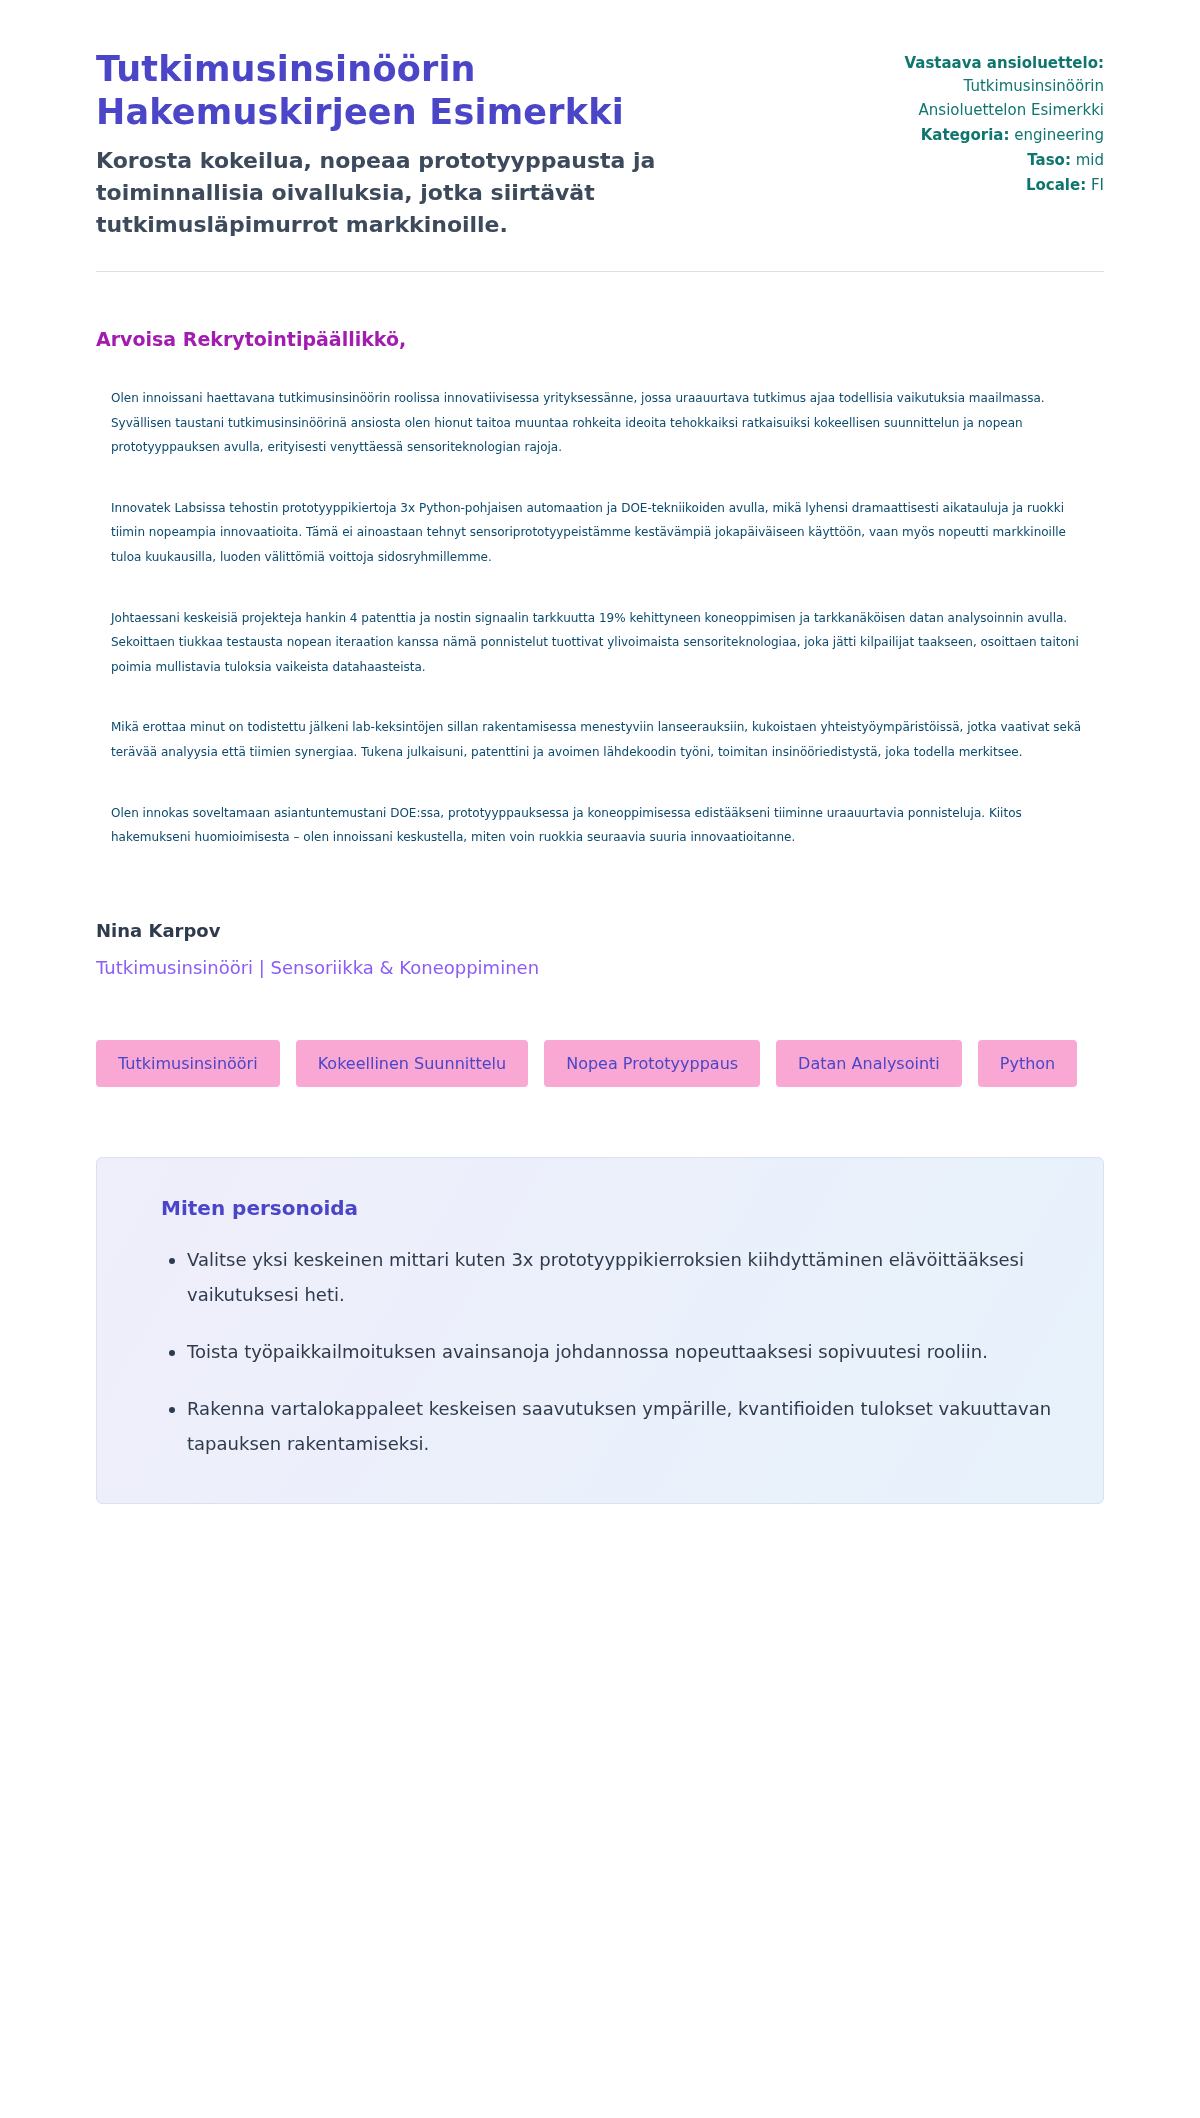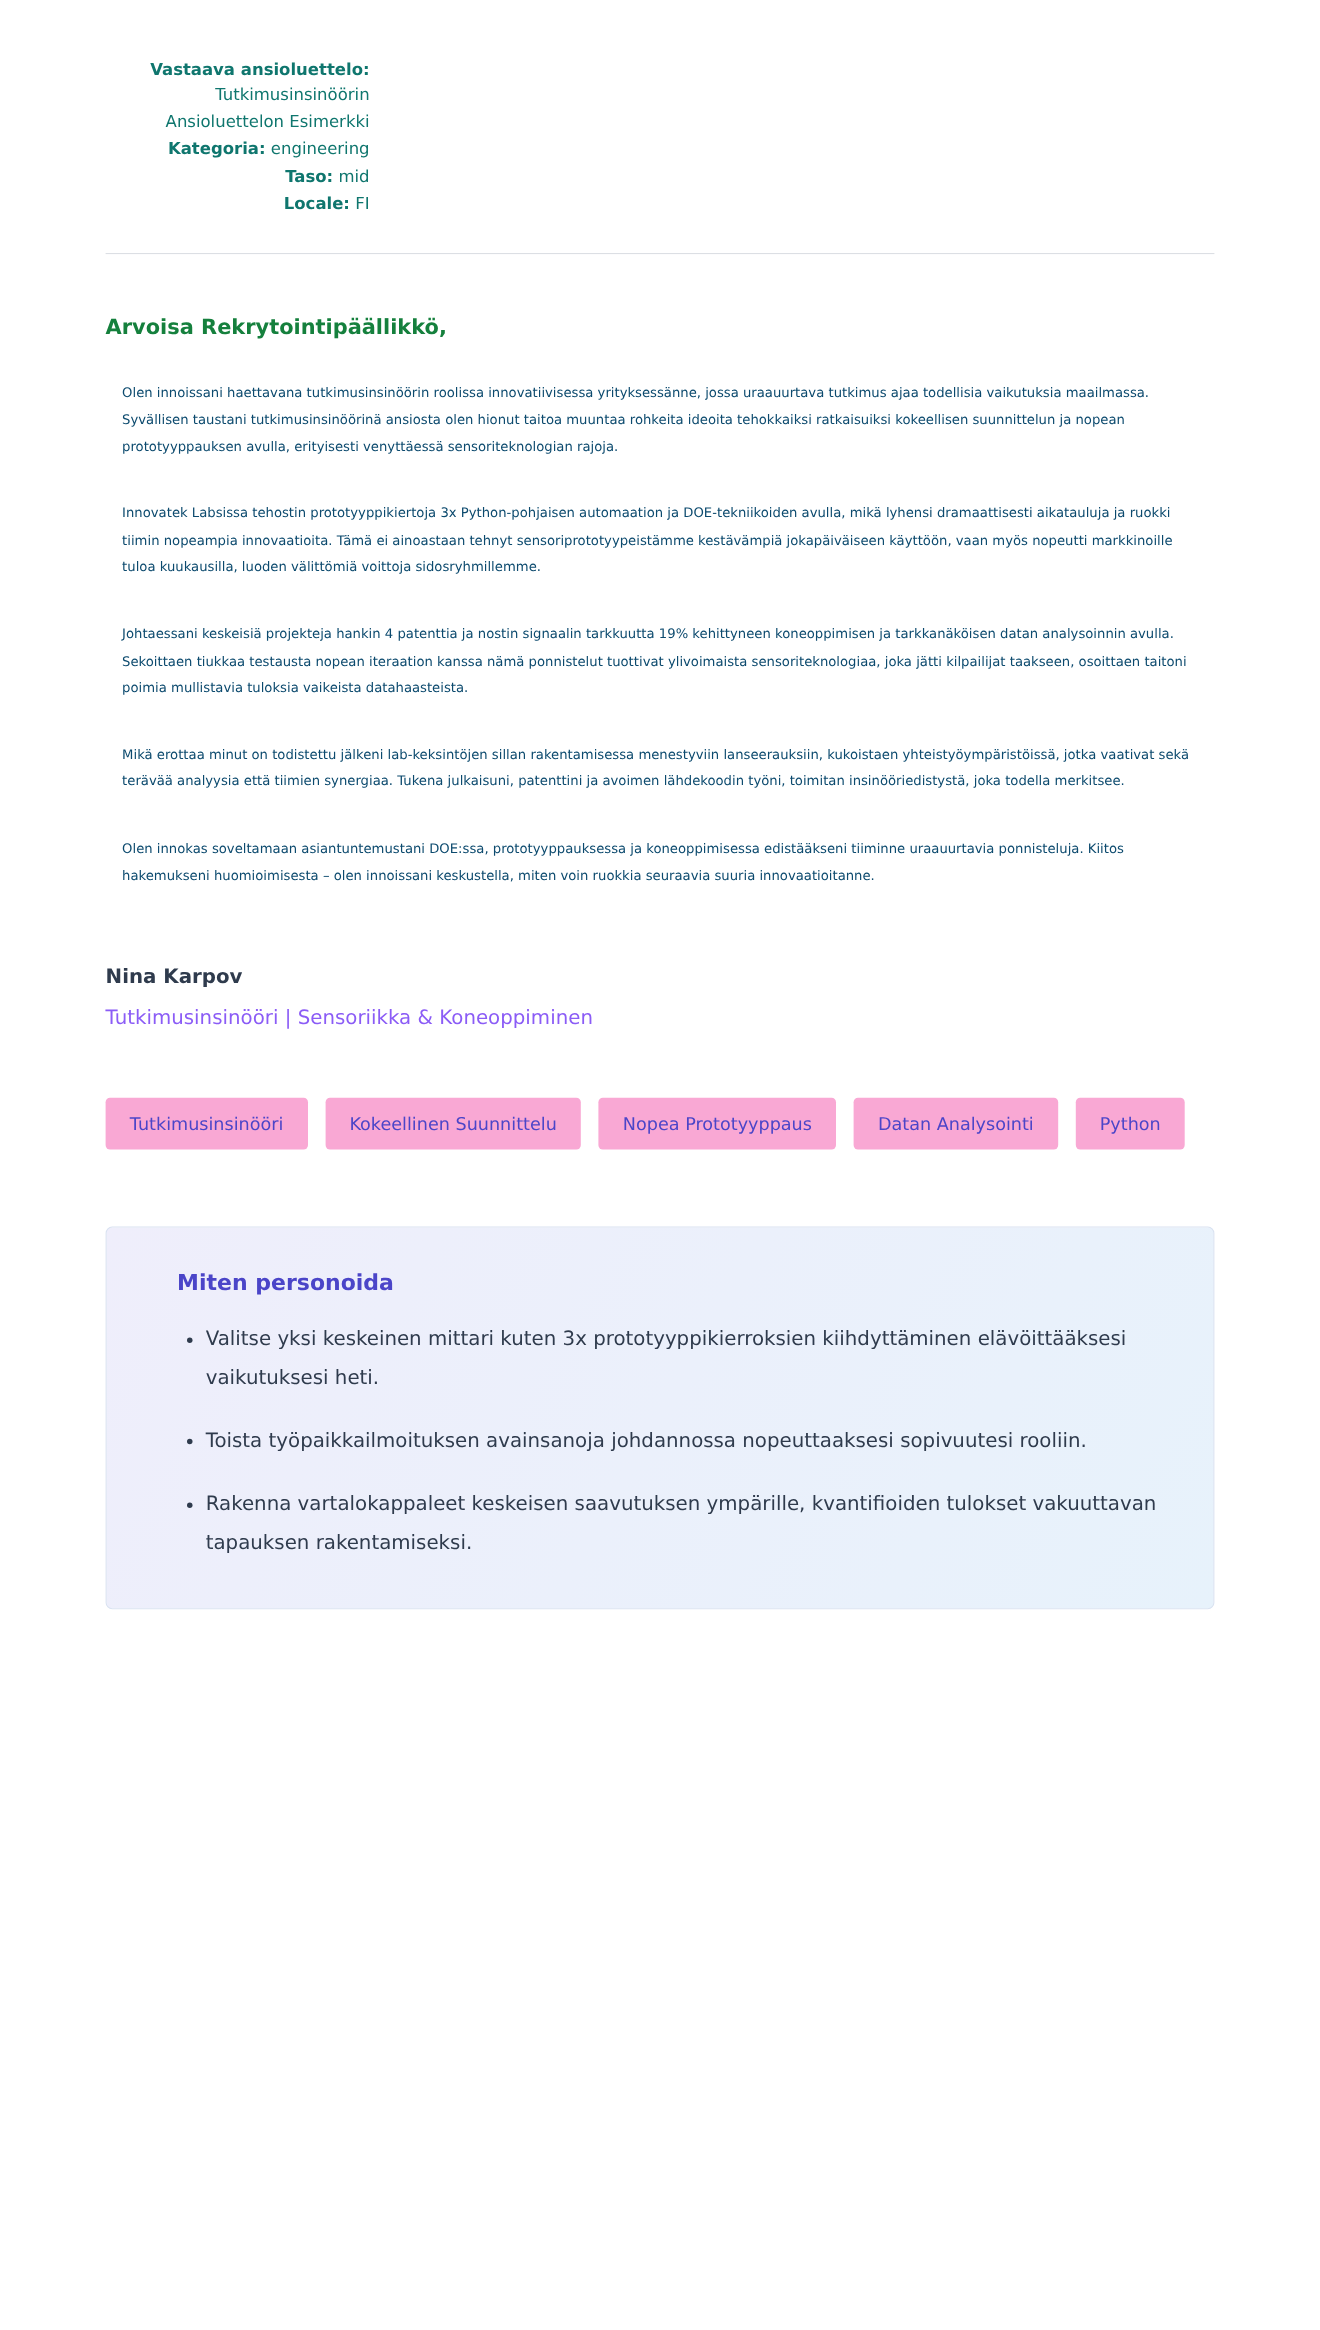--- a/index.html
+++ b/index.html
@@ -64,21 +64,21 @@
     border: none;
     border-top: 1px solid #dcdfe4;
     margin: 30px 0 0 0;
   }
 
   
   .greeting {
     margin: 56px 0 0 0;
     font-size: 19px;
     font-weight: bold;
-    color: #15803d;
+    color: #a21caf;
   }
   .para {
     margin: 36px 0 0 15px;
     font-size: 12px;
     line-height: 2.05;
     color: #0c4a6e;
     max-width: 980px;
   }
   .sig-name {
     margin: 70px 0 0 0;
@@ -138,20 +138,24 @@
   }
   .tips-item:last-child { margin-bottom: 0; }
 </style>
 </head>
 <body>
 
 <div class="page">
   <div class="container">
 
     <header class="header">
+      <div class="header-left">
+        <h1 class="title">Tutkimusinsinöörin Hakemuskirjeen Esimerkki</h1>
+        <p class="subtitle">Korosta kokeilua, nopeaa prototyyppausta ja toiminnallisia oivalluksia, jotka siirtävät tutkimusläpimurrot markkinoille.</p>
+      </div>
       <aside class="meta">
         <div class="meta-row">
           <span class="meta-label">Vastaava ansioluettelo:</span>
           <span class="meta-value">Tutkimusinsinöörin Ansioluettelon Esimerkki</span>
         </div>
         <div class="meta-row">
           <span class="meta-label">Kategoria:</span>
           <span class="meta-value">engineering</span>
         </div>
         <div class="meta-row">

